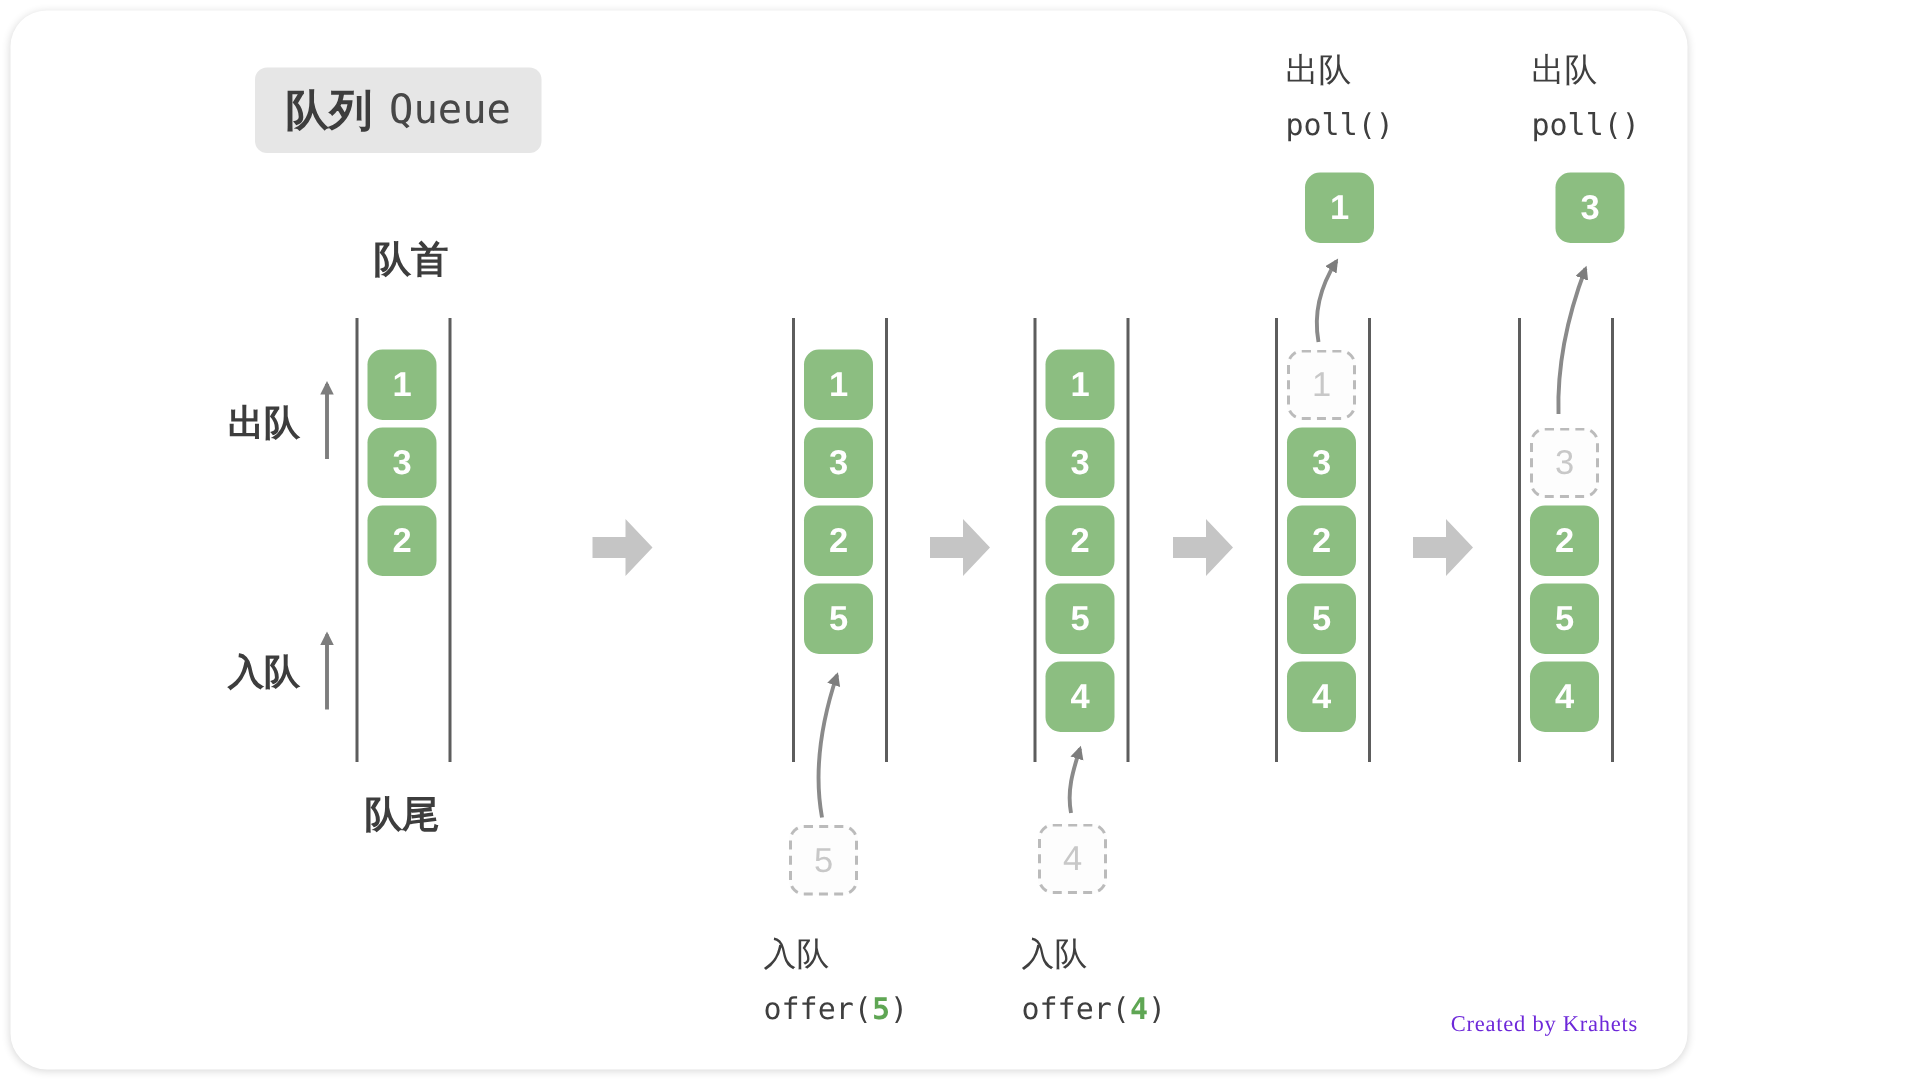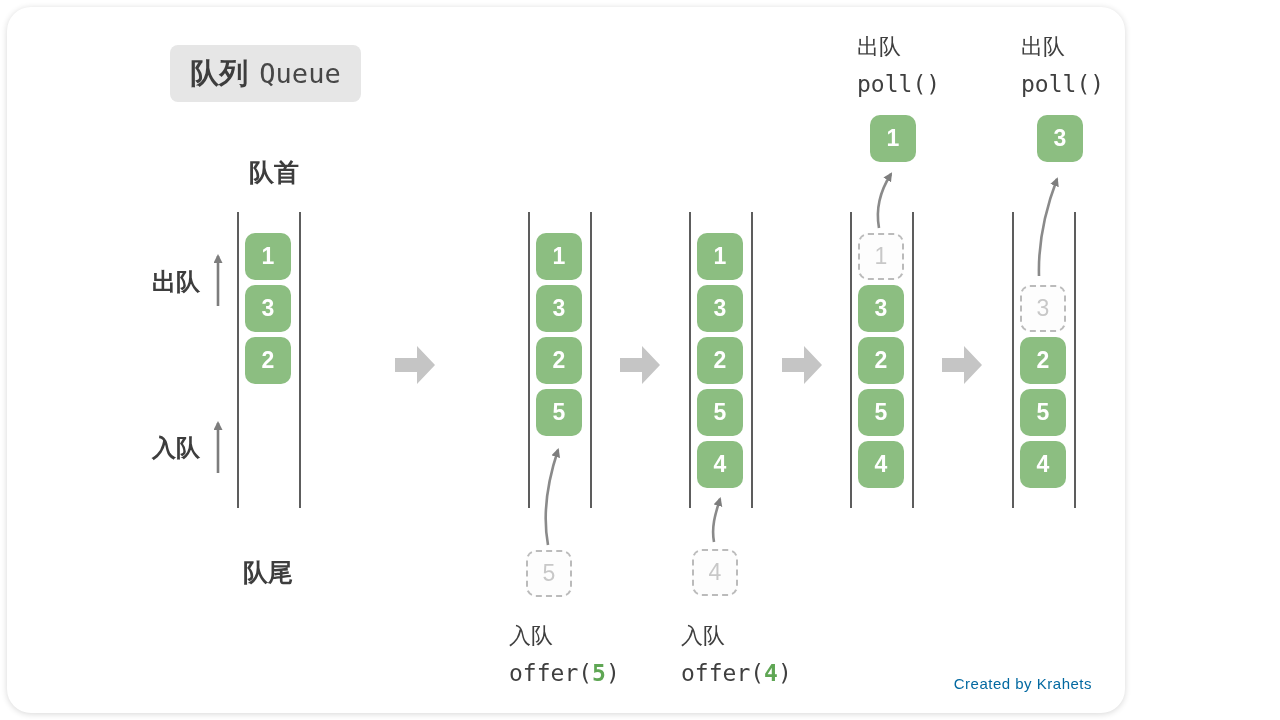--- a/index.html
+++ b/index.html
@@ -61,45 +61,45 @@
     border-radius: 10px;
     color: #c8c8c8;
     font-size: 23px;
     display: flex;
     align-items: center;
     justify-content: center;
   }
   .lbl { position: absolute; font-weight: bold; color: #3d3d3d; }
   .lbl.front, .lbl.rear { left: 237px; width: 62px; text-align: center; font-size: 25px; }
   .lbl.front { top: 156px; text-align: right; }
-  .lbl.rear  { top: 556px; font-family: Liberation Mono, monospace; }
+  .lbl.rear  { top: 526px; font-family: Liberation Mono, monospace; }
   .lbl.side  { left: 152px; font-size: 24px; }
   .lbl.side.deq { top: 266px; }
   .lbl.side.enq { top: 432px; }
 
   .op { position: absolute; }
   .op .op-zh { font-size: 22px; color: #3f3f3f; margin-bottom: 9px; }
   .op .op-code {
     font-family: "DejaVu Sans Mono", "Liberation Mono", monospace;
-    font-size: 23px; color: #3f3f3f;
+    font-size: 20px; color: #3f3f3f;
   }
   .op .op-code .arg { color: #5fa654; font-weight: bold; }
   .op.t1 { left: 857px; top: 32px; }
   .op.t2 { left: 1021px; top: 32px; }
   .op.b1 { left: 509px; top: 621px; }
   .op.b2 { left: 681px; top: 621px; }
 
   .overlay { position: absolute; left: 0; top: 0; width: 1280px; height: 720px; pointer-events: none; }
 
   .watermark {
     position: absolute;
     right: 40px; top: 675px;
-    font-family: Liberation Sans, sans-serif;
+    font-family: Liberation Serif, serif;
     font-size: 15px;
-    color: #0369a1;
+    color: #6d28d9;
     letter-spacing: 0.5px;
   }
 </style>
 </head>
 <body>
 
 <div class="canvas">
   <div class="card"></div>
 
   <div class="badge">

